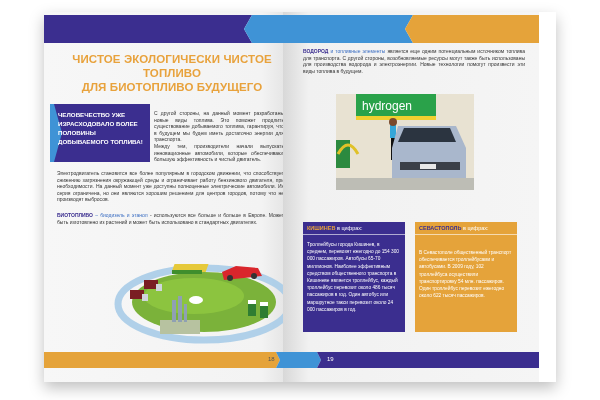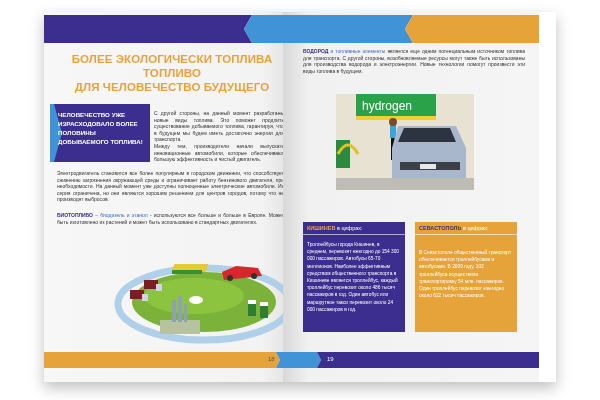--- a/index.html
+++ b/index.html
@@ -43,22 +43,22 @@
 
 <div class="spread">
 
   <div class="page left">
     <svg class="bar top-left-bar" viewBox="0 0 256 28" preserveAspectRatio="none">
       <polygon points="0,0 208,0 200,14 208,28 0,28" fill="#3b2e8f"></polygon>
       <polygon points="208,0 256,0 256,28 208,28 200,14" fill="#3f93d6"></polygon>
     </svg>
 
     <div class="title">
-      <div>БОЛЕЕ ЭКОЛОГИЧЕСКИ ТОПЛИВА ТОПЛИВО</div>
-      <div>ДЛЯ ЧЕЛОВЕЧЕСТВО БУДУЩЕГО</div>
+      <div>ЧИСТОЕ ЭКОЛОГИЧЕСКИ ЧИСТОЕ ТОПЛИВО</div>
+      <div>ДЛЯ БИОТОПЛИВО БУДУЩЕГО</div>
     </div>
 
     <svg class="callout" viewBox="0 0 100 58" preserveAspectRatio="none">
       <polygon points="0,0 12,0 12,58 0,58" fill="#3f93d6"></polygon>
       <polygon points="4,0 100,0 100,58 4,58 12,29" fill="#3b2e8f"></polygon>
     </svg>
     <div class="callout-text">ЧЕЛОВЕЧЕСТВО УЖЕ ИЗРАСХОДОВАЛО БОЛЕЕ ПОЛОВИНЫ ДОБЫВАЕМОГО ТОПЛИВА!</div>
 
     <div class="body-text t1">
       <div>С другой стороны, на данный момент разработаны новые виды топлива. Это поможет продлить существование добываемого топлива, гарантируя, что в будущем мы будем иметь достаточно энергии для транспорта.</div>

